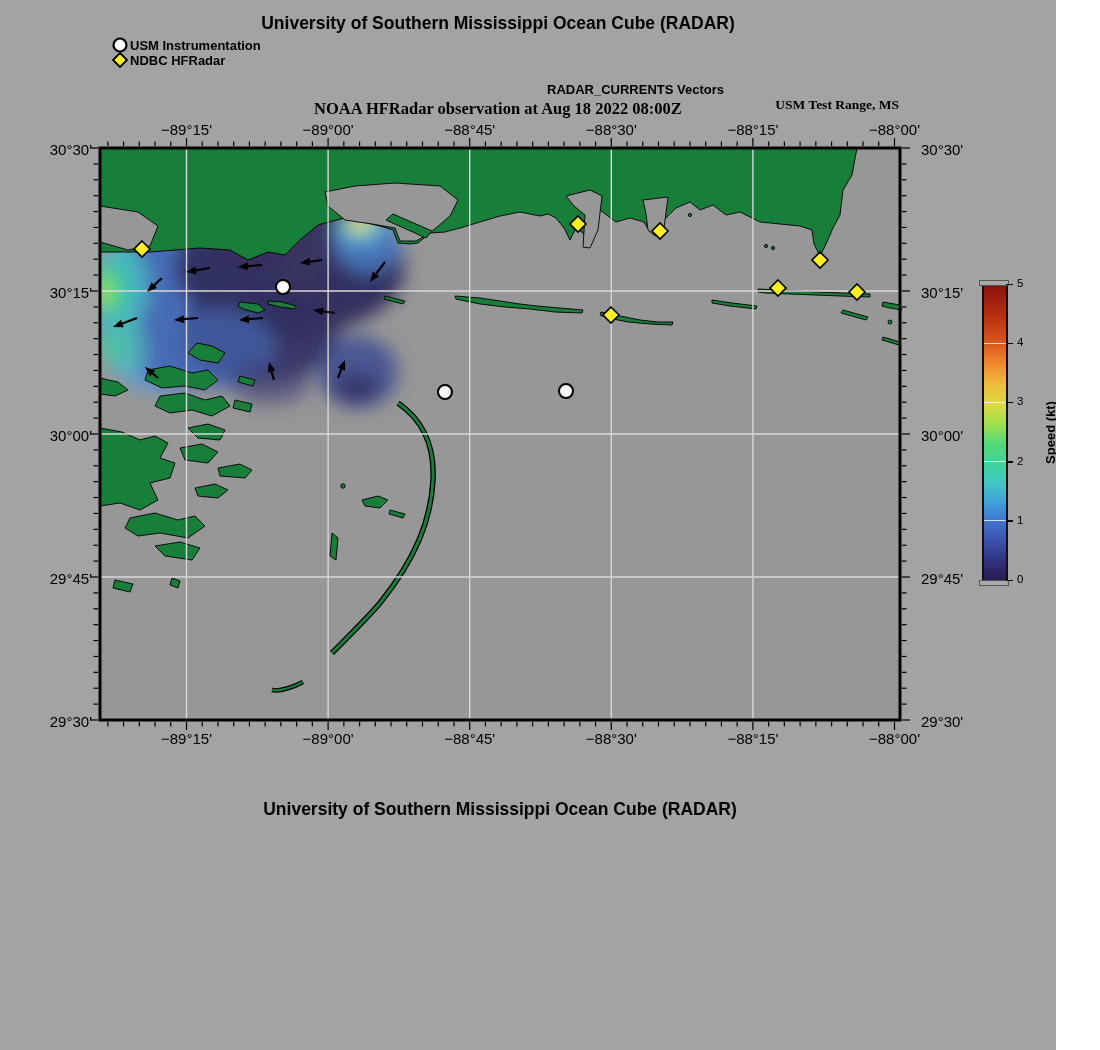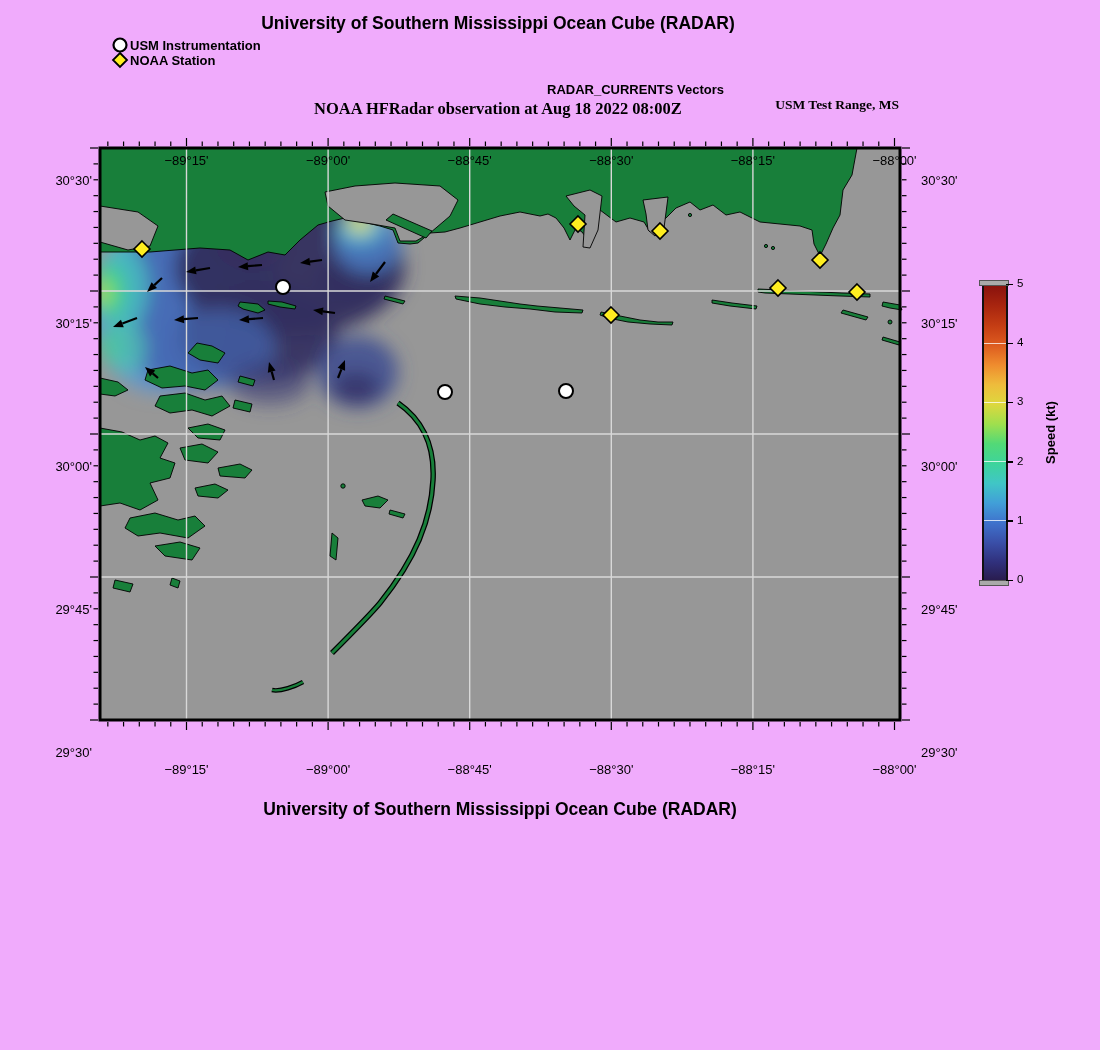--- a/index.html
+++ b/index.html
@@ -1,46 +1,46 @@
 <!DOCTYPE html>
 <html><head>
 <meta charset="utf-8">
 <style>
   html,body{margin:0;padding:0;background:#ffffff;}
-  #canvas{position:relative;width:1056px;height:1050px;background:#f0abfc;
-          font-family:"Liberation Sans",sans-serif;overflow:hidden;padding-left:45px;}
+  #canvas{position:relative;width:1056px;height:1050px;background:#a3a3a3;
+          font-family:"Liberation Sans",sans-serif;overflow:hidden;}
   .abs{position:absolute;text-align:right;}
   .title{font-size:17.5px;font-weight:bold;color:#000;text-align:center;width:820px;}
   .legend-label{font-size:13px;font-weight:bold;color:#000;white-space:nowrap;}
   .vbox{border:2px solid #000;background:#fff;}
   .vcaption{font-size:13px;font-weight:bold;color:#000;}
   .subtitle{font-family:"Liberation Serif",serif;font-size:16.5px;font-weight:bold;color:#000;text-align:center;width:820px;}
   .region{font-family:"Liberation Serif",serif;font-size:13.5px;font-weight:bold;color:#000;text-align:right;width:200px;}
-  .ticklab{font-size:13px;color:#000;text-align:center;width:64px;white-space:nowrap;margin-top:32px;}
+  .ticklab{font-size:15px;color:#000;text-align:center;width:64px;white-space:nowrap;}
   .ylab-l{text-align:right;width:58px;}
   .ylab-r{text-align:left;width:58px;}
   .cbar{border:2px solid #111;}
   .cbar-ticklab{font-size:11.5px;color:#000;}
   .cbar-label{font-size:13px;font-weight:bold;color:#000;transform:rotate(-90deg);transform-origin:center;white-space:nowrap;}
   svg{overflow:visible;display:block;}
 </style>
 </head>
 <body>
 
 <div id="canvas">
 
   <div class="abs title" style="left:88px;top:13px;">University of Southern Mississippi Ocean Cube (RADAR)</div>
 
   <div class="abs" style="left:110px;top:36px;">
     <svg width="22" height="34">
       <circle cx="10" cy="9" r="6.5" fill="#ffffff" stroke="#000" stroke-width="2.2"></circle>
       <polygon points="10,17 17,24 10,31 3,24" fill="#ffee20" stroke="#000" stroke-width="1.8"></polygon>
     </svg>
     <div class="abs legend-label" style="left:20px;top:2px;">USM Instrumentation</div>
-    <div class="abs legend-label" style="left:20px;top:17px;">NOAA Station</div>
+    <div class="abs legend-label" style="left:20px;top:17px;">NDBC HFRadar</div>
   </div>
 
   <div class="abs vcaption" style="left:547px;top:82px;">RADAR_CURRENTS Vectors</div>
 
   <div class="abs subtitle" style="left:88px;top:99px;">NOAA HFRadar observation at Aug 18 2022 08:00Z</div>
   <div class="abs region" style="left:699px;top:97px;">USM Test Range, MS</div>
 
   <div class="abs" style="left:100px;top:148px;width:800px;height:572px;">
     <svg id="map-svg" width="800" height="572" viewBox="0 0 800 572">
       <defs>

